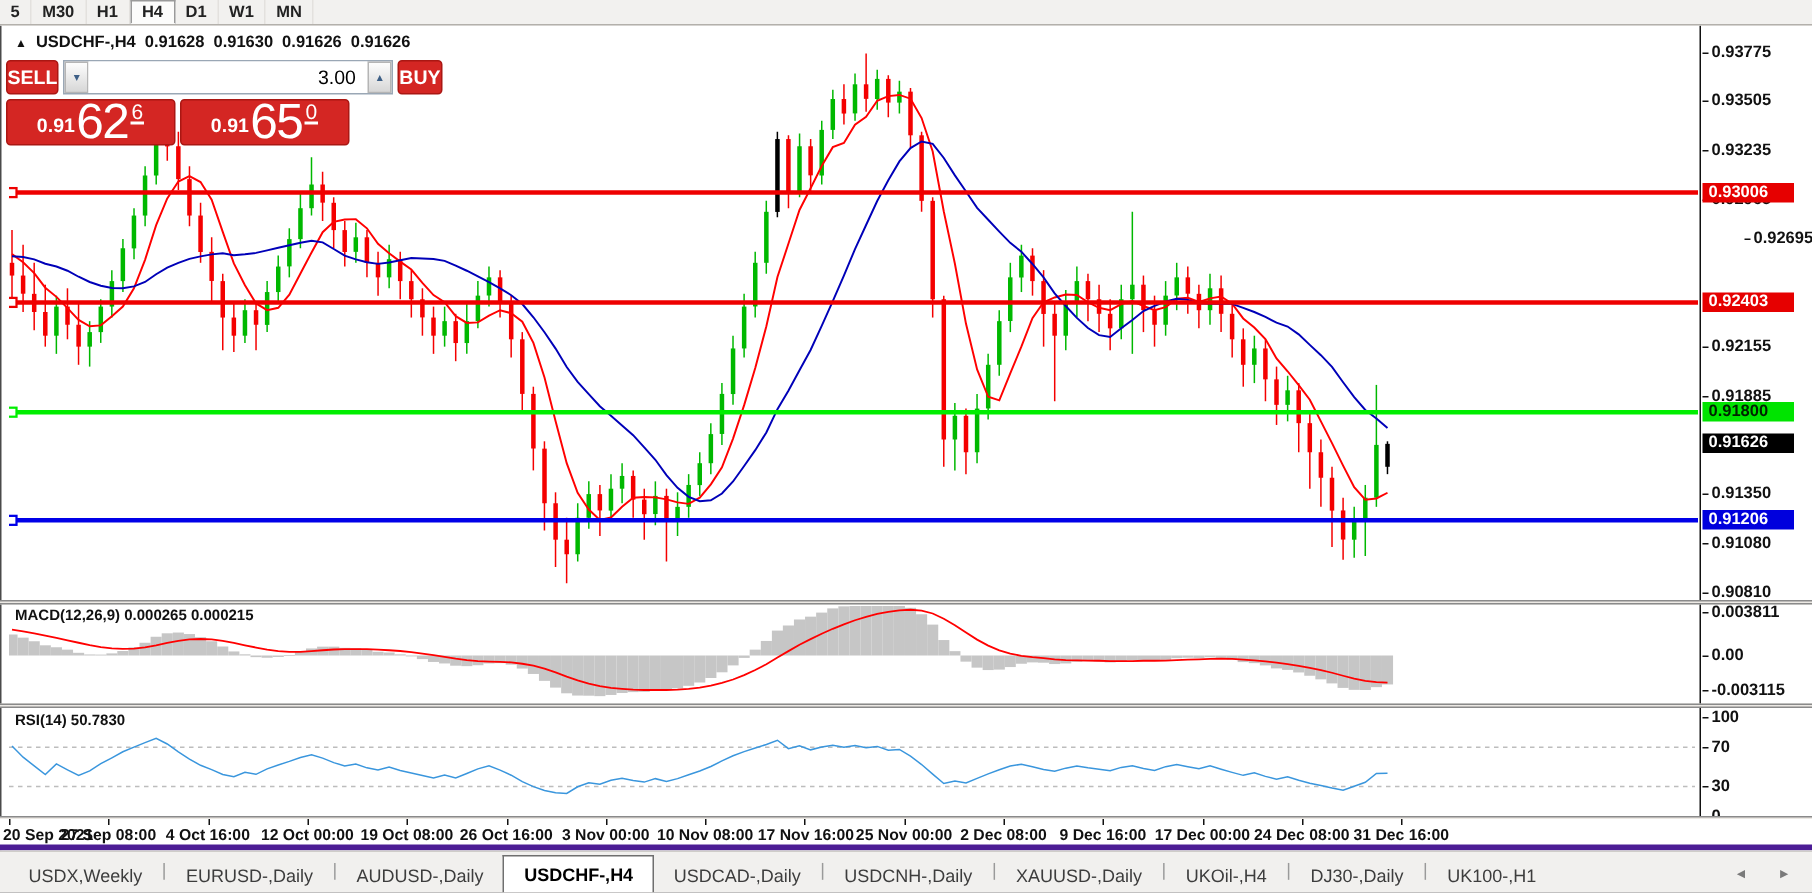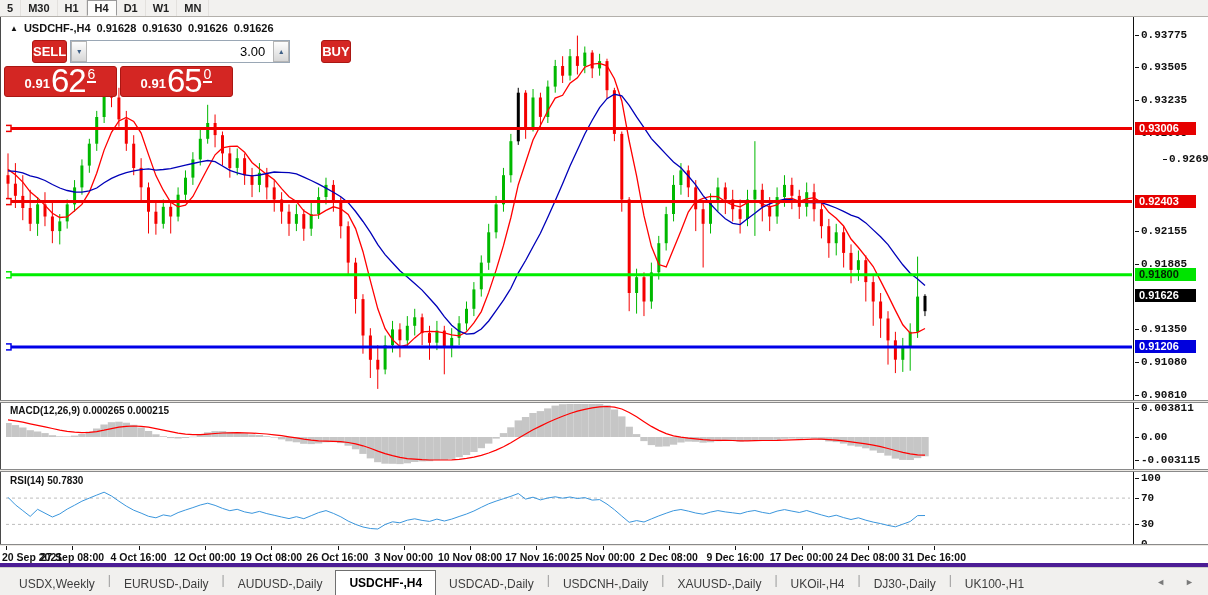--- a/index.html
+++ b/index.html
@@ -13,21 +13,21 @@
   .tfbtn.active{background:#fcfcfb;border:1px solid #9a9a9a;border-bottom:1px solid #fcfcfb;}
   
   .chart-window{position:absolute;left:0;top:17px;width:1208px;height:550px;background:#fff;
                 border-left:1px solid #4a4a4a;box-sizing:border-box;}
   svg#chart{position:absolute;left:0;top:0;width:1208px;height:595px;z-index:1;}
   .splitter{position:absolute;left:0;width:1208px;height:3px;background:#ece9e4;
             border-top:1px solid #8a8a8a;border-bottom:1px solid #8a8a8a;box-sizing:border-box;z-index:4;}
   
   .price-axis{position:absolute;left:1133px;top:17px;width:75px;height:529px;background:#fff;
               border-left:1px solid #111;z-index:3;box-sizing:border-box;}
-  .ptick{position:absolute;left:7px;font-size:11px;font-weight:700;color:#111;height:13px;line-height:13px;white-space:nowrap;font-family:Liberation Mono, monospace;}
+  .ptick{position:absolute;left:7px;font-size:11px;font-weight:700;color:#111;height:13px;line-height:13px;white-space:nowrap;}
   .ptick::before{content:"";position:absolute;left:-6px;top:6px;width:4px;height:1px;background:#111;}
   .pbadge{position:absolute;left:1px;width:57px;height:13px;line-height:13px;font-size:11px;
           font-weight:700;padding-left:4px;z-index:5;white-space:nowrap;}
   
   .time-axis{position:absolute;left:0;top:546px;width:1208px;height:21px;background:#fff;z-index:3;
              border-bottom:4px solid #4c1d95;box-sizing:border-box;}
   .ttick{position:absolute;top:0;width:1px;height:4px;background:#111;}
   .tlabel{position:absolute;top:5px;font-size:10.5px;font-weight:700;color:#111;white-space:nowrap;}
   
   .tab-bar{position:absolute;left:0;top:567px;width:1208px;height:28px;background:#f1f0ee;
@@ -42,21 +42,21 @@
   .tab-arrows span{cursor:default;}
   
   .chart-header{position:absolute;left:10px;top:22px;font-size:11px;font-weight:700;color:#111;
                 z-index:6;display:flex;gap:6px;align-items:center;white-space:nowrap;}
   .collapse{font-size:8px;}
   
   .trade-panel{position:absolute;left:4px;top:40px;z-index:7;width:229px;}
   .tp-row1{display:flex;height:23px;gap:3px;}
   .btn-sell,.btn-buy{background:#d42623;color:#fff;font-size:13px;font-weight:700;
       display:flex;align-items:center;justify-content:center;border:1px solid #aa1713;
-      border-radius:3px;width:53px;box-sizing:border-box;cursor:default;margin-left:28px;}
+      border-radius:3px;width:53px;box-sizing:border-box;cursor:default;}
   .spin{flex:1;display:flex;border:1px solid #9aa7b5;background:#fff;box-sizing:border-box;}
   .spin-btn{width:16px;background:linear-gradient(#fdfdfd,#d7d7d7);border:1px solid #b5b5b5;
       color:#3d5f86;font-size:8px;display:flex;align-items:center;justify-content:center;box-sizing:border-box;}
   .vol-input{flex:1;border:none;outline:none;text-align:right;font-size:13px;padding-right:8px;
       font-family:"Liberation Sans",sans-serif;min-width:0;}
   .tp-row2{display:flex;gap:3px;margin-top:3px;height:31px;}
   .price-box{background:#d42623;border:1px solid #aa1713;border-radius:3px;color:#fff;flex:1;
       display:flex;align-items:flex-end;justify-content:center;padding:0 2px 1px;box-sizing:border-box;cursor:default;}
   .pb-prefix{font-size:13px;font-weight:700;margin:0 1px 4px 0;}
   .pb-big{font-size:33px;line-height:28px;font-weight:400;letter-spacing:-1px;}

